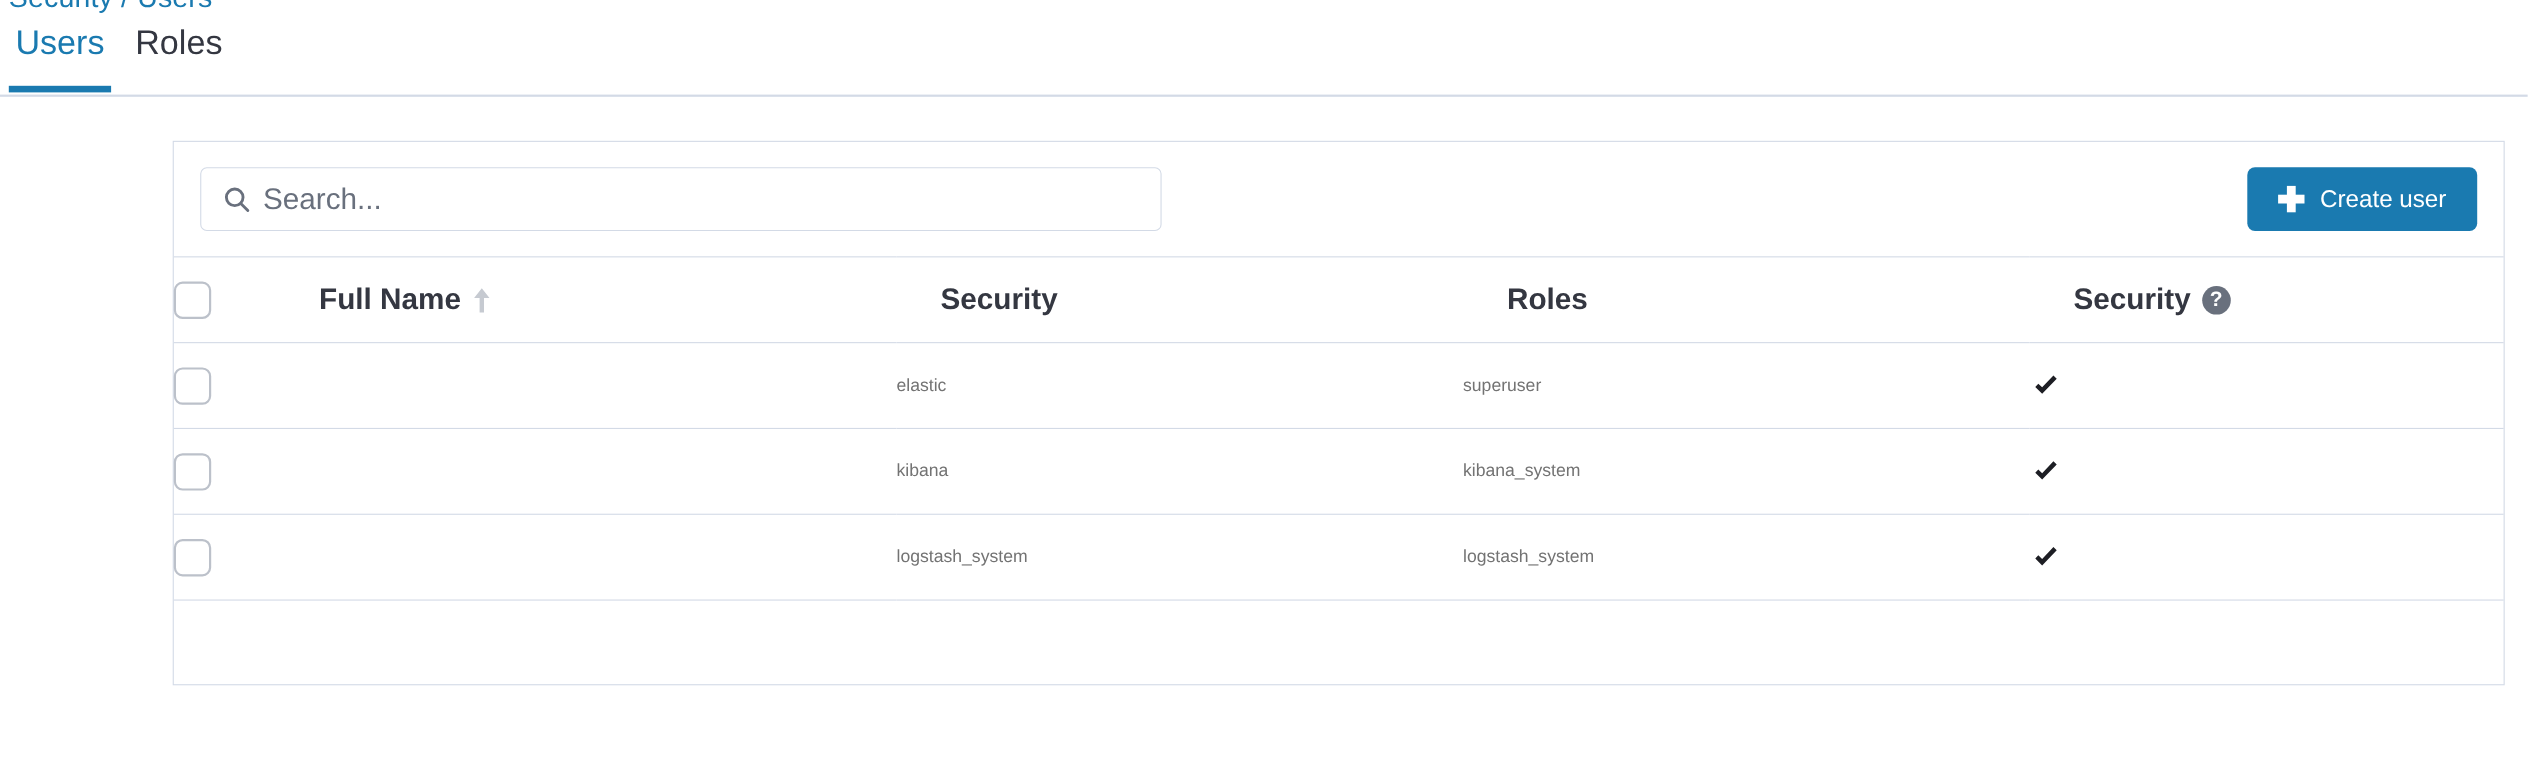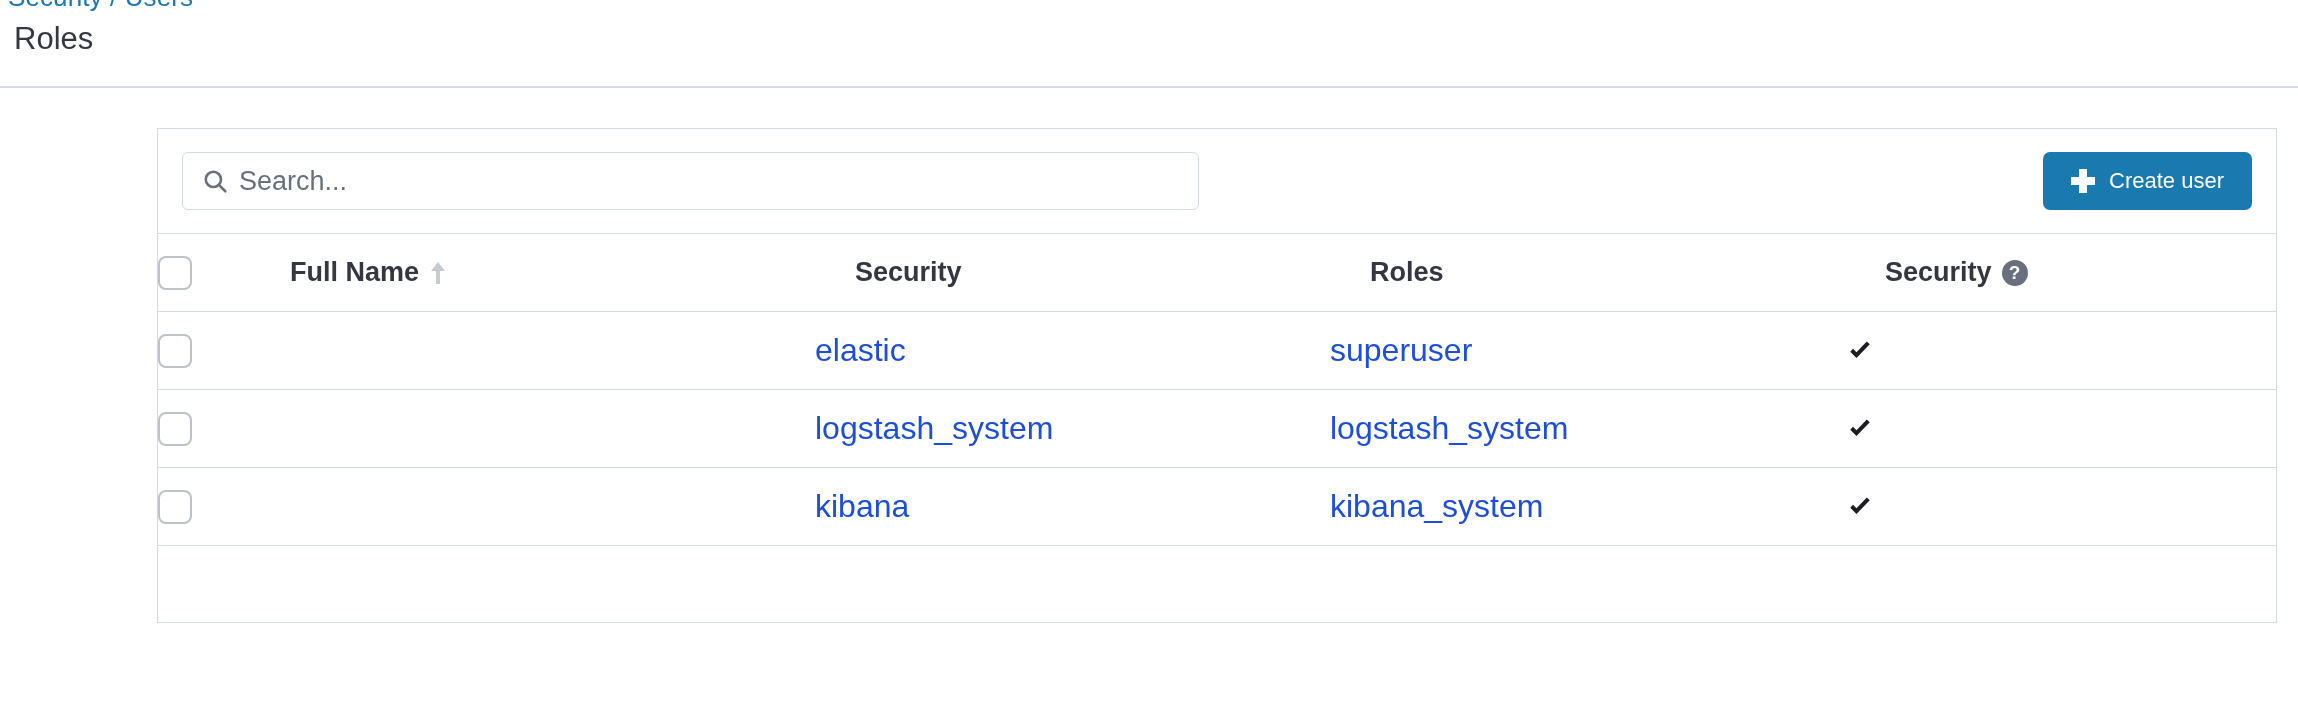--- a/index.html
+++ b/index.html
@@ -81,21 +81,21 @@
   .toolbar {
     position: relative;
     height: 104px;
     display: flex;
     align-items: center;
     padding: 0 24px;
     box-sizing: border-box;
   }
   .search-wrap {
     position: relative;
-    width: 1017px;
+    width: 874px;
     height: 58px;
   }
   .search-input {
     width: 100%;
     height: 100%;
     box-sizing: border-box;
     border: 1px solid #d3dae6;
     border-radius: 6px;
     padding: 0 14px 0 56px;
     font-size: 27px;
@@ -213,22 +213,22 @@
     height: 34px;
     box-sizing: border-box;
     border: 2px solid #bcc1ca;
     border-radius: 8px;
     background: #ffffff;
     cursor: pointer;
     vertical-align: middle;
   }
 
   .cell-link {
-    font-size: 32px;
-    color: #1d4ed8;
+    font-size: 16px;
+    color: #737373;
     text-decoration: none;
     cursor: pointer;
     white-space: nowrap;
   }
 
   .check-mark {
     display: inline-block;
     width: 30px;
     height: 30px;
     vertical-align: middle;
@@ -237,20 +237,23 @@
   tfoot td { height: 79px; }
 </style>
 </head>
 <body>
 
 <div class="page">
 
   <div class="breadcrumb-sliver">Security / Users</div>
 
   <div class="tabs">
+    <div class="tab active">
+      <span>Users</span>
+    </div>
     <div class="tab">
       <span>Roles</span>
     </div>
   </div>
 
   <div class="panel">
 
     <div class="toolbar">
       <div class="search-wrap">
         <span class="search-icon">
@@ -321,44 +324,44 @@
             </span>
           </td>
         </tr>
 
         <tr class="row-line">
           <td class="col-check">
             <span class="checkbox"></span>
           </td>
           <td class="col-name"></td>
           <td class="col-user">
-            <span class="cell-link">logstash_system</span>
+            <span class="cell-link">kibana</span>
           </td>
           <td class="col-roles">
-            <span class="cell-link">logstash_system</span>
+            <span class="cell-link">kibana_system</span>
           </td>
           <td class="col-res">
             <span class="check-mark">
               <svg viewBox="0 0 24 24" width="30" height="30">
                 <path d="M4.2 12.6 L9.2 17.6 L19.8 6.6 L17.4 4.3 L9.2 12.9 L6.4 10.2 Z" fill="#1d1e24"></path>
               </svg>
             </span>
           </td>
         </tr>
 
         <tr class="row-line">
           <td class="col-check">
             <span class="checkbox"></span>
           </td>
           <td class="col-name"></td>
           <td class="col-user">
-            <span class="cell-link">kibana</span>
+            <span class="cell-link">logstash_system</span>
           </td>
           <td class="col-roles">
-            <span class="cell-link">kibana_system</span>
+            <span class="cell-link">logstash_system</span>
           </td>
           <td class="col-res">
             <span class="check-mark">
               <svg viewBox="0 0 24 24" width="30" height="30">
                 <path d="M4.2 12.6 L9.2 17.6 L19.8 6.6 L17.4 4.3 L9.2 12.9 L6.4 10.2 Z" fill="#1d1e24"></path>
               </svg>
             </span>
           </td>
         </tr>
       </tbody>

